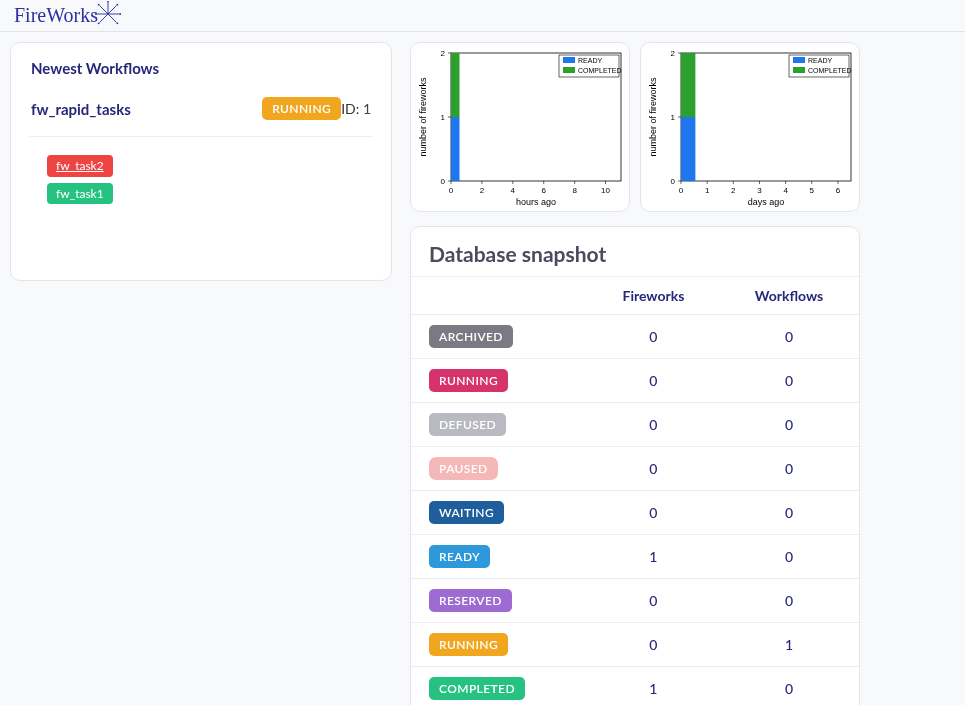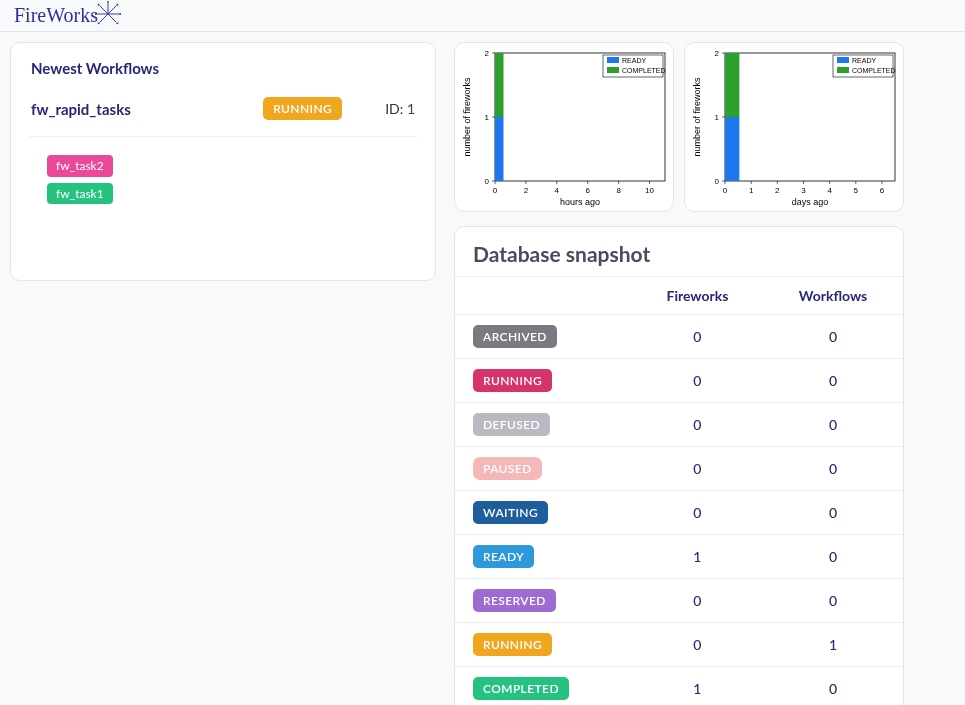--- a/index.html
+++ b/index.html
@@ -27,52 +27,52 @@
     right: -2px;
     top: -4px;
     width: 28px;
     height: 28px;
   }
   .spark line { stroke:#2f2fa2; stroke-width:1; }
   .spark circle { fill:#2f2fa2; }
 
   
   .wrap { display: flex; padding: 10px 10px; gap: 18px; align-items: flex-start; }
-  .left-col { width: 426px; }
+  .left-col { width: 382px; }
   .right-col { width: 450px; }
 
   .panel {
     background: #fff;
     border: 1px solid #e4e4ec;
     border-radius: 10px;
     padding: 16px 20px;
   }
   .panel-title {
     color: #27277a;
     font-weight: 700;
     font-size: 15px;
     margin-bottom: 14px;
   }
 
-  .wf-row { display: flex; align-items: center; padding: 6px 0; gap: 43px; }
+  .wf-row { display: flex; align-items: center; padding: 6px 0; }
   .wf-name { color: #27277a; font-weight: 700; font-size: 15px; flex: 1; }
   .wf-id { color: #444; font-size: 14px; margin-left: auto; }
   .wf-id .lbl { color: #333; }
   .wf-divider { border: none; border-top: 1px solid #eee; margin: 10px -2px 18px -2px; }
 
   .wf-tags { padding-left: 16px; display: flex; flex-direction: column; gap: 6px; align-items: flex-start; margin-bottom: 60px;}
   .tag {
     display: inline-block;
     color: #fff;
     font-size: 12px;
     padding: 3px 9px;
     border-radius: 4px;
     line-height: 1.3;
   }
-  .tag.ready { background: #ec4899; }
+  .tag.ready { background: #ef4444; text-decoration: underline; }
   .tag.completed { background: #26c281; }
 
   .badge {
     display: inline-block;
     color: #fff;
     font-size: 12px;
     letter-spacing: 0.4px;
     padding: 4px 10px;
     border-radius: 5px;
     font-weight: 600;

